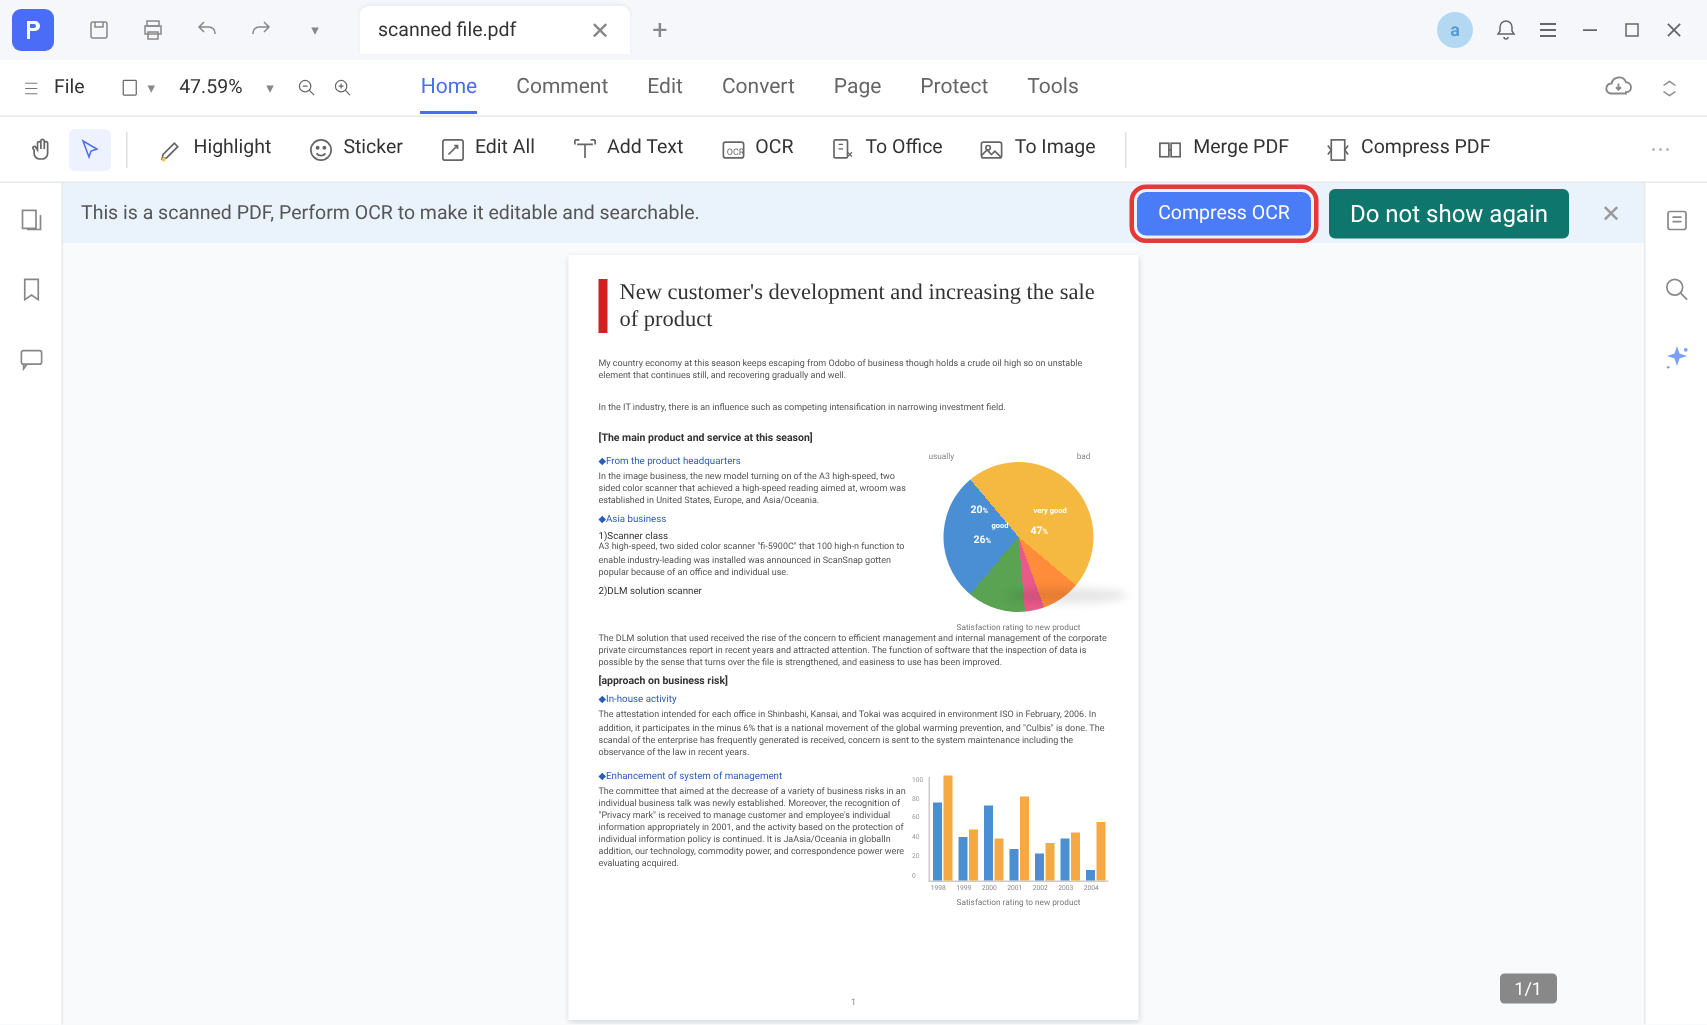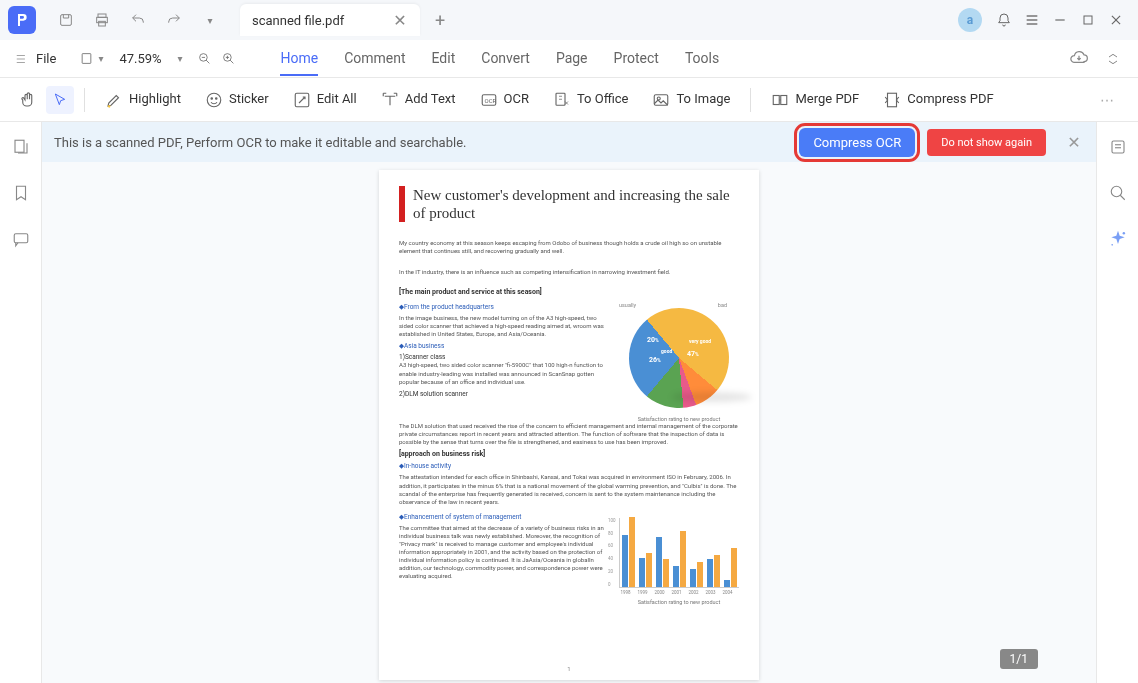--- a/index.html
+++ b/index.html
@@ -46,21 +46,21 @@
 .right-rail { width: 42px; background: #fff; border-left: 1px solid #e8e8e8; display: flex; flex-direction: column; align-items: center; padding-top: 14px; gap: 24px; }
 .right-rail .rr-ic { width: 22px; height: 22px; color: #888; cursor: pointer; display:flex;align-items:center;justify-content:center;}
 .rr-ic.ai { color: #7a9ff5; }
 
 .canvas { flex: 1; background: #f8fafc; position: relative; overflow: hidden; }
 .banner { height: 40px; background: #eaf3fb; display: flex; align-items: center; padding: 0 12px; }
 .banner-text { font-size: 13px; color: #555; }
 .banner-btns { margin-left: auto; display: flex; gap: 12px; align-items: center; }
 .btn-primary { background: #4a7cf7; color: #fff; border: none; padding: 7px 14px; border-radius: 4px; font-size: 13px; cursor: pointer; }
 .btn-primary.highlighted { outline: 3px solid #e53935; outline-offset: 2px; border-radius:6px;}
-.btn-secondary { background: #ef4444; color: #fff; border: none; padding: 7px 14px; border-radius: 4px; font-size: 11px; cursor: pointer; }
+.btn-secondary { background: #0f766e; color: #fff; border: none; padding: 7px 14px; border-radius: 4px; font-size: 16px; cursor: pointer; }
 .banner-close { width: 20px; height: 20px; color: #999; cursor: pointer; margin-left: 6px; display:flex;align-items:center;justify-content:center;}
 
 .doc-area { position: absolute; top: 40px; left: 0; right: 0; bottom: 0; display: flex; justify-content: center; padding-top: 8px; }
 .page { width: 380px; height: 510px; background: #fff; box-shadow: 0 1px 4px rgba(0,0,0,0.15); padding: 16px 20px; font-size: 6.5px; color: #333; position: relative; }
 .page h1 { font-family: Georgia, serif; font-size: 15px; font-weight: normal; line-height: 1.2; border-left: 6px solid #d32020; padding-left: 8px; margin-bottom: 17px; }
 .page .intro { font-size: 6px; line-height: 1.4; margin-bottom: 12px; color:#555;}
 .page .section-title { font-size: 7px; font-weight: bold; margin: 4px 0 4px; }
 .page .subhead { color: #2a5cb8; font-size: 6.5px; margin: 3px 0; }
 .page p.body { font-size: 6px; line-height: 1.35; color: #555; margin-bottom: 4px; }
 .page .two-col { display: flex; gap: 10px; }

